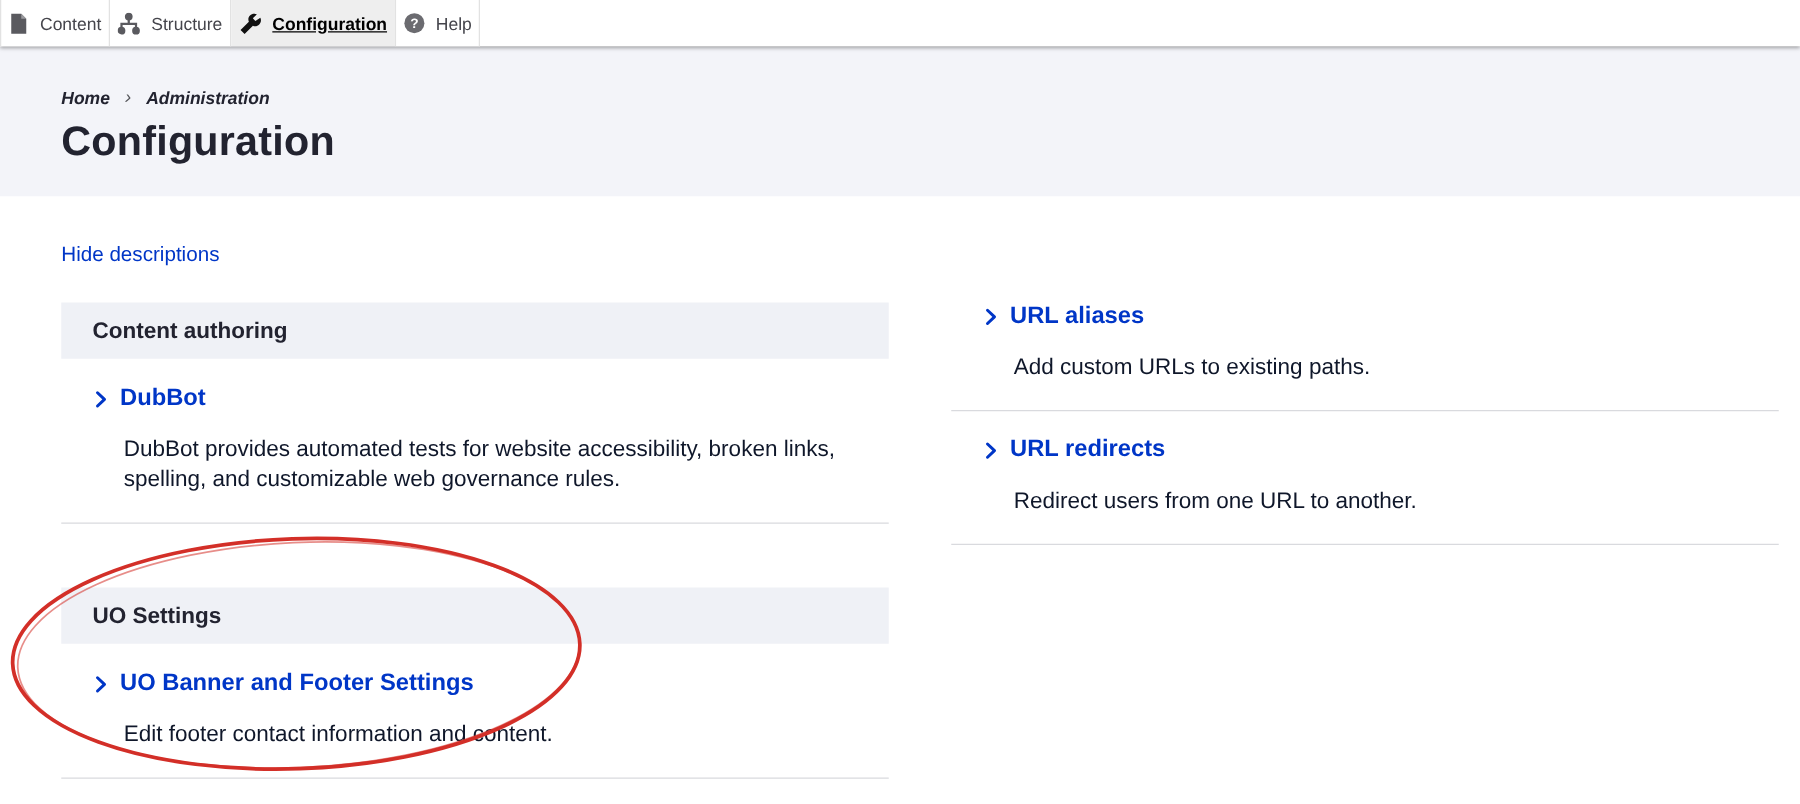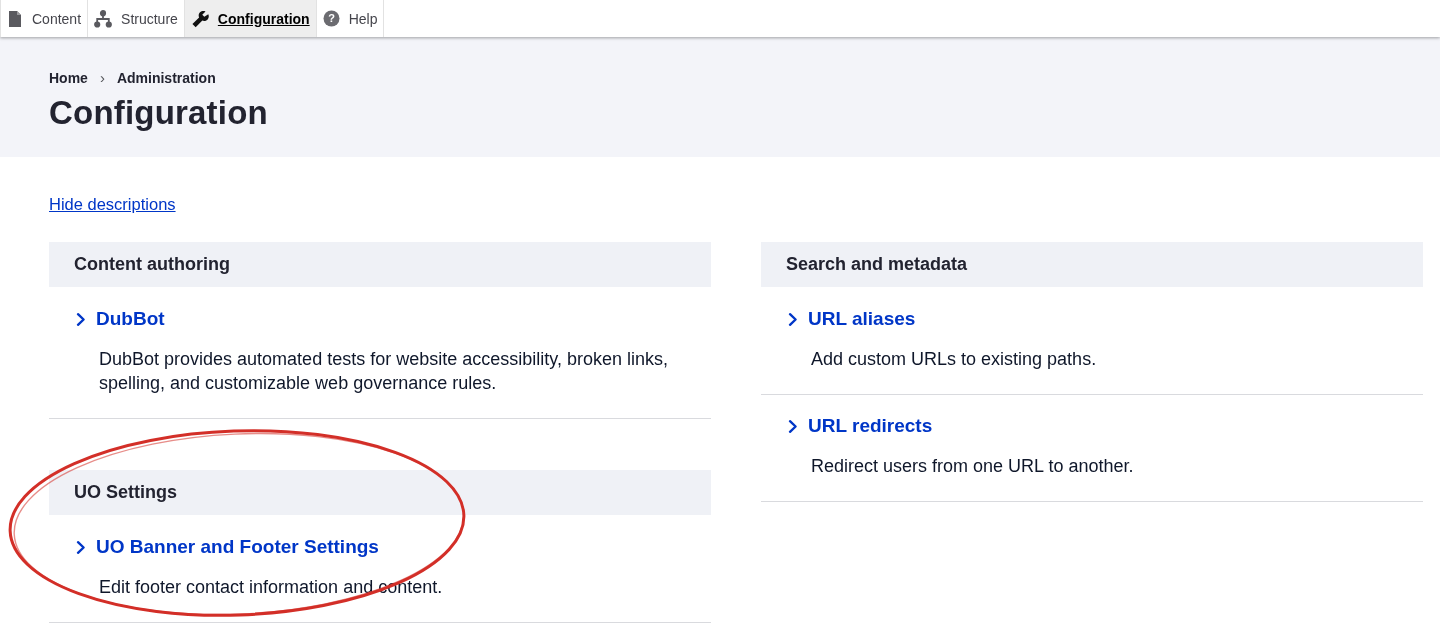--- a/index.html
+++ b/index.html
@@ -48,37 +48,37 @@
     height:120px;
   }
   .breadcrumb {
     font-size:14px;
     font-weight:bold;
     color:#222330;
     display:flex;
     align-items:flex-end;
     gap:12px;
     margin-bottom:8px;
+    font-style:italic;
   }
   .breadcrumb a { color:#222330; text-decoration:none; cursor:pointer; }
   .crumb-sep { color:#55565b; font-size:15px; font-weight:normal; }
   h1.page-title {
     font-size:33px;
     font-weight:bold;
     color:#222330;
     letter-spacing:0.2px;
   }
 
   
   .main { padding:0 17px 0 49px; }
   .toggle-link-wrap { margin:38px 0 28px 0; }
   a.toggle-link {
     color:#0036c7;
     font-size:16.5px;
-    text-decoration:underline;
     cursor:pointer;
   }
   .columns { display:flex; gap:50px; }
   .col { width:662px; }
 
   .section { margin-bottom:51px; }
   .section:last-child { margin-bottom:0; }
   .section-header {
     background:#eff1f6;
     height:45px;
@@ -222,23 +222,20 @@
           </div>
           <p class="item-desc">Edit footer contact information and content.</p>
         </div>
       </section>
 
     </div>
 
     <div class="col">
 
       <section class="section">
-        <div class="section-header">
-          <h2>Search and metadata</h2>
-        </div>
         <div class="item">
           <div class="item-link-row">
             <span class="chev">
               <svg width="10" height="15" viewBox="0 0 10 15" fill="none" stroke="#0036c7" stroke-width="2.4" stroke-linecap="round" stroke-linejoin="round">
                   <path d="M2 2.2l5.6 5.3L2 12.8"></path>
                 </svg>
             </span>
             <a class="item-link">URL aliases</a>
           </div>
           <p class="item-desc">Add custom URLs to existing paths.</p>

